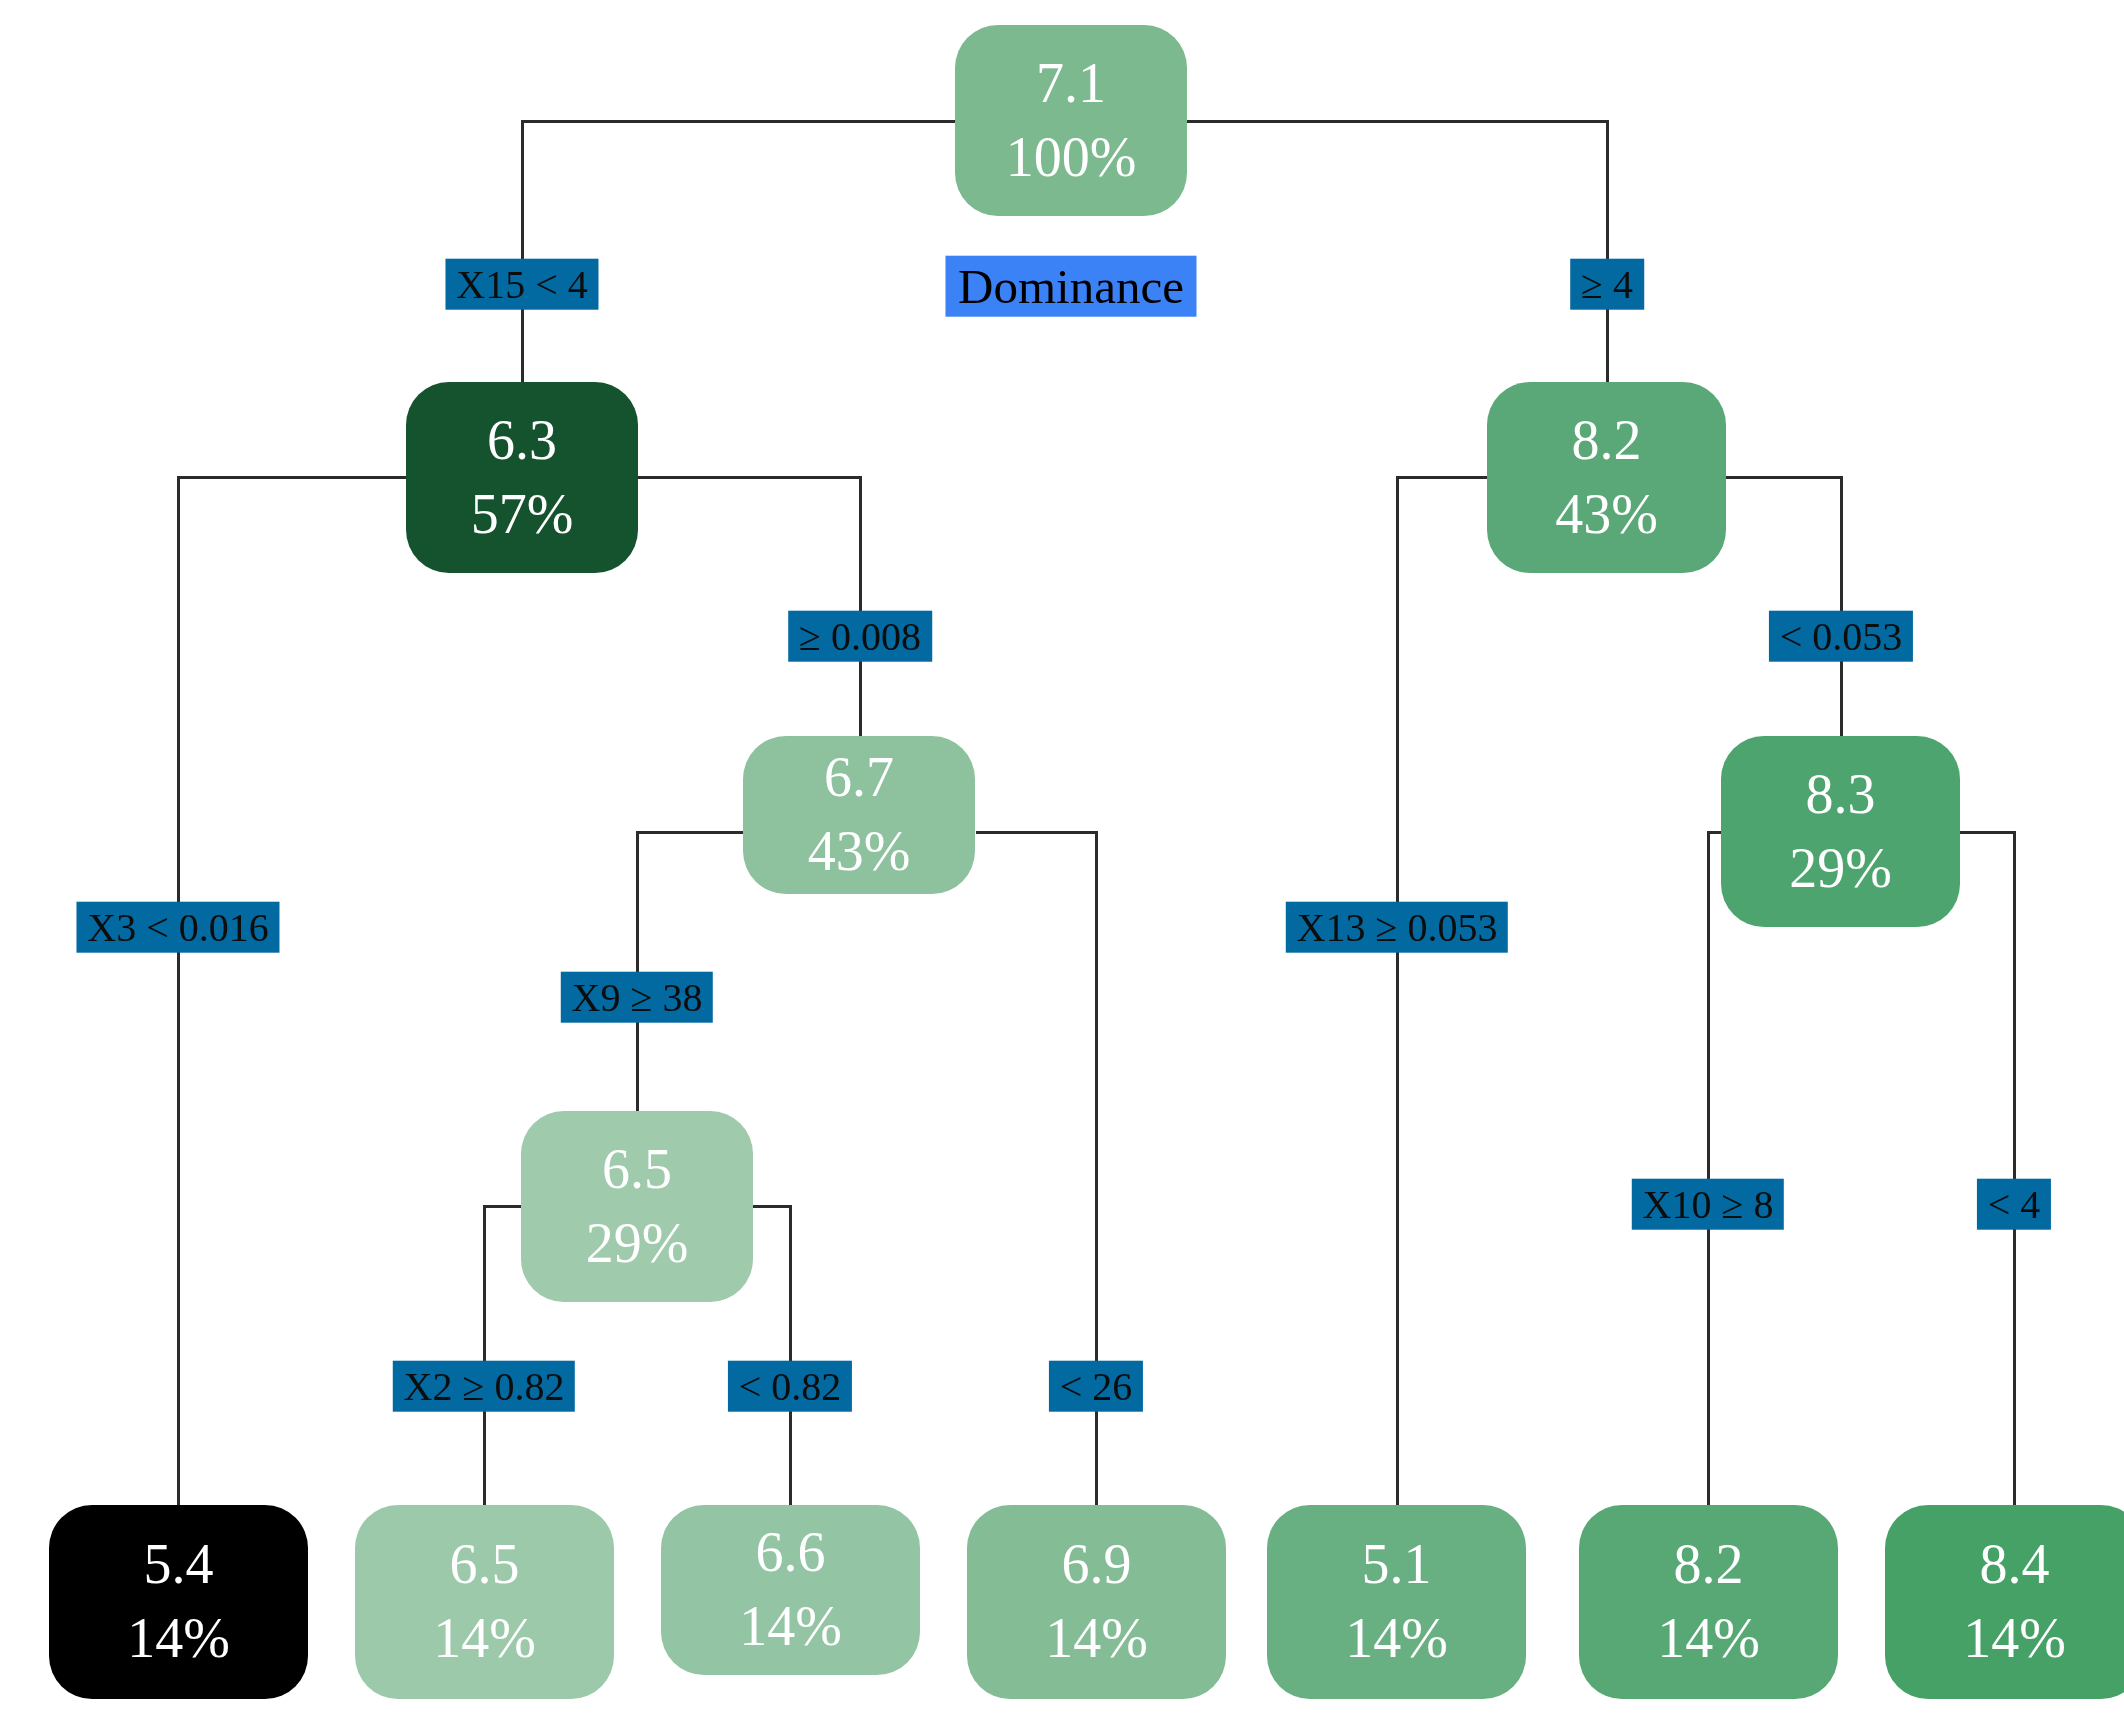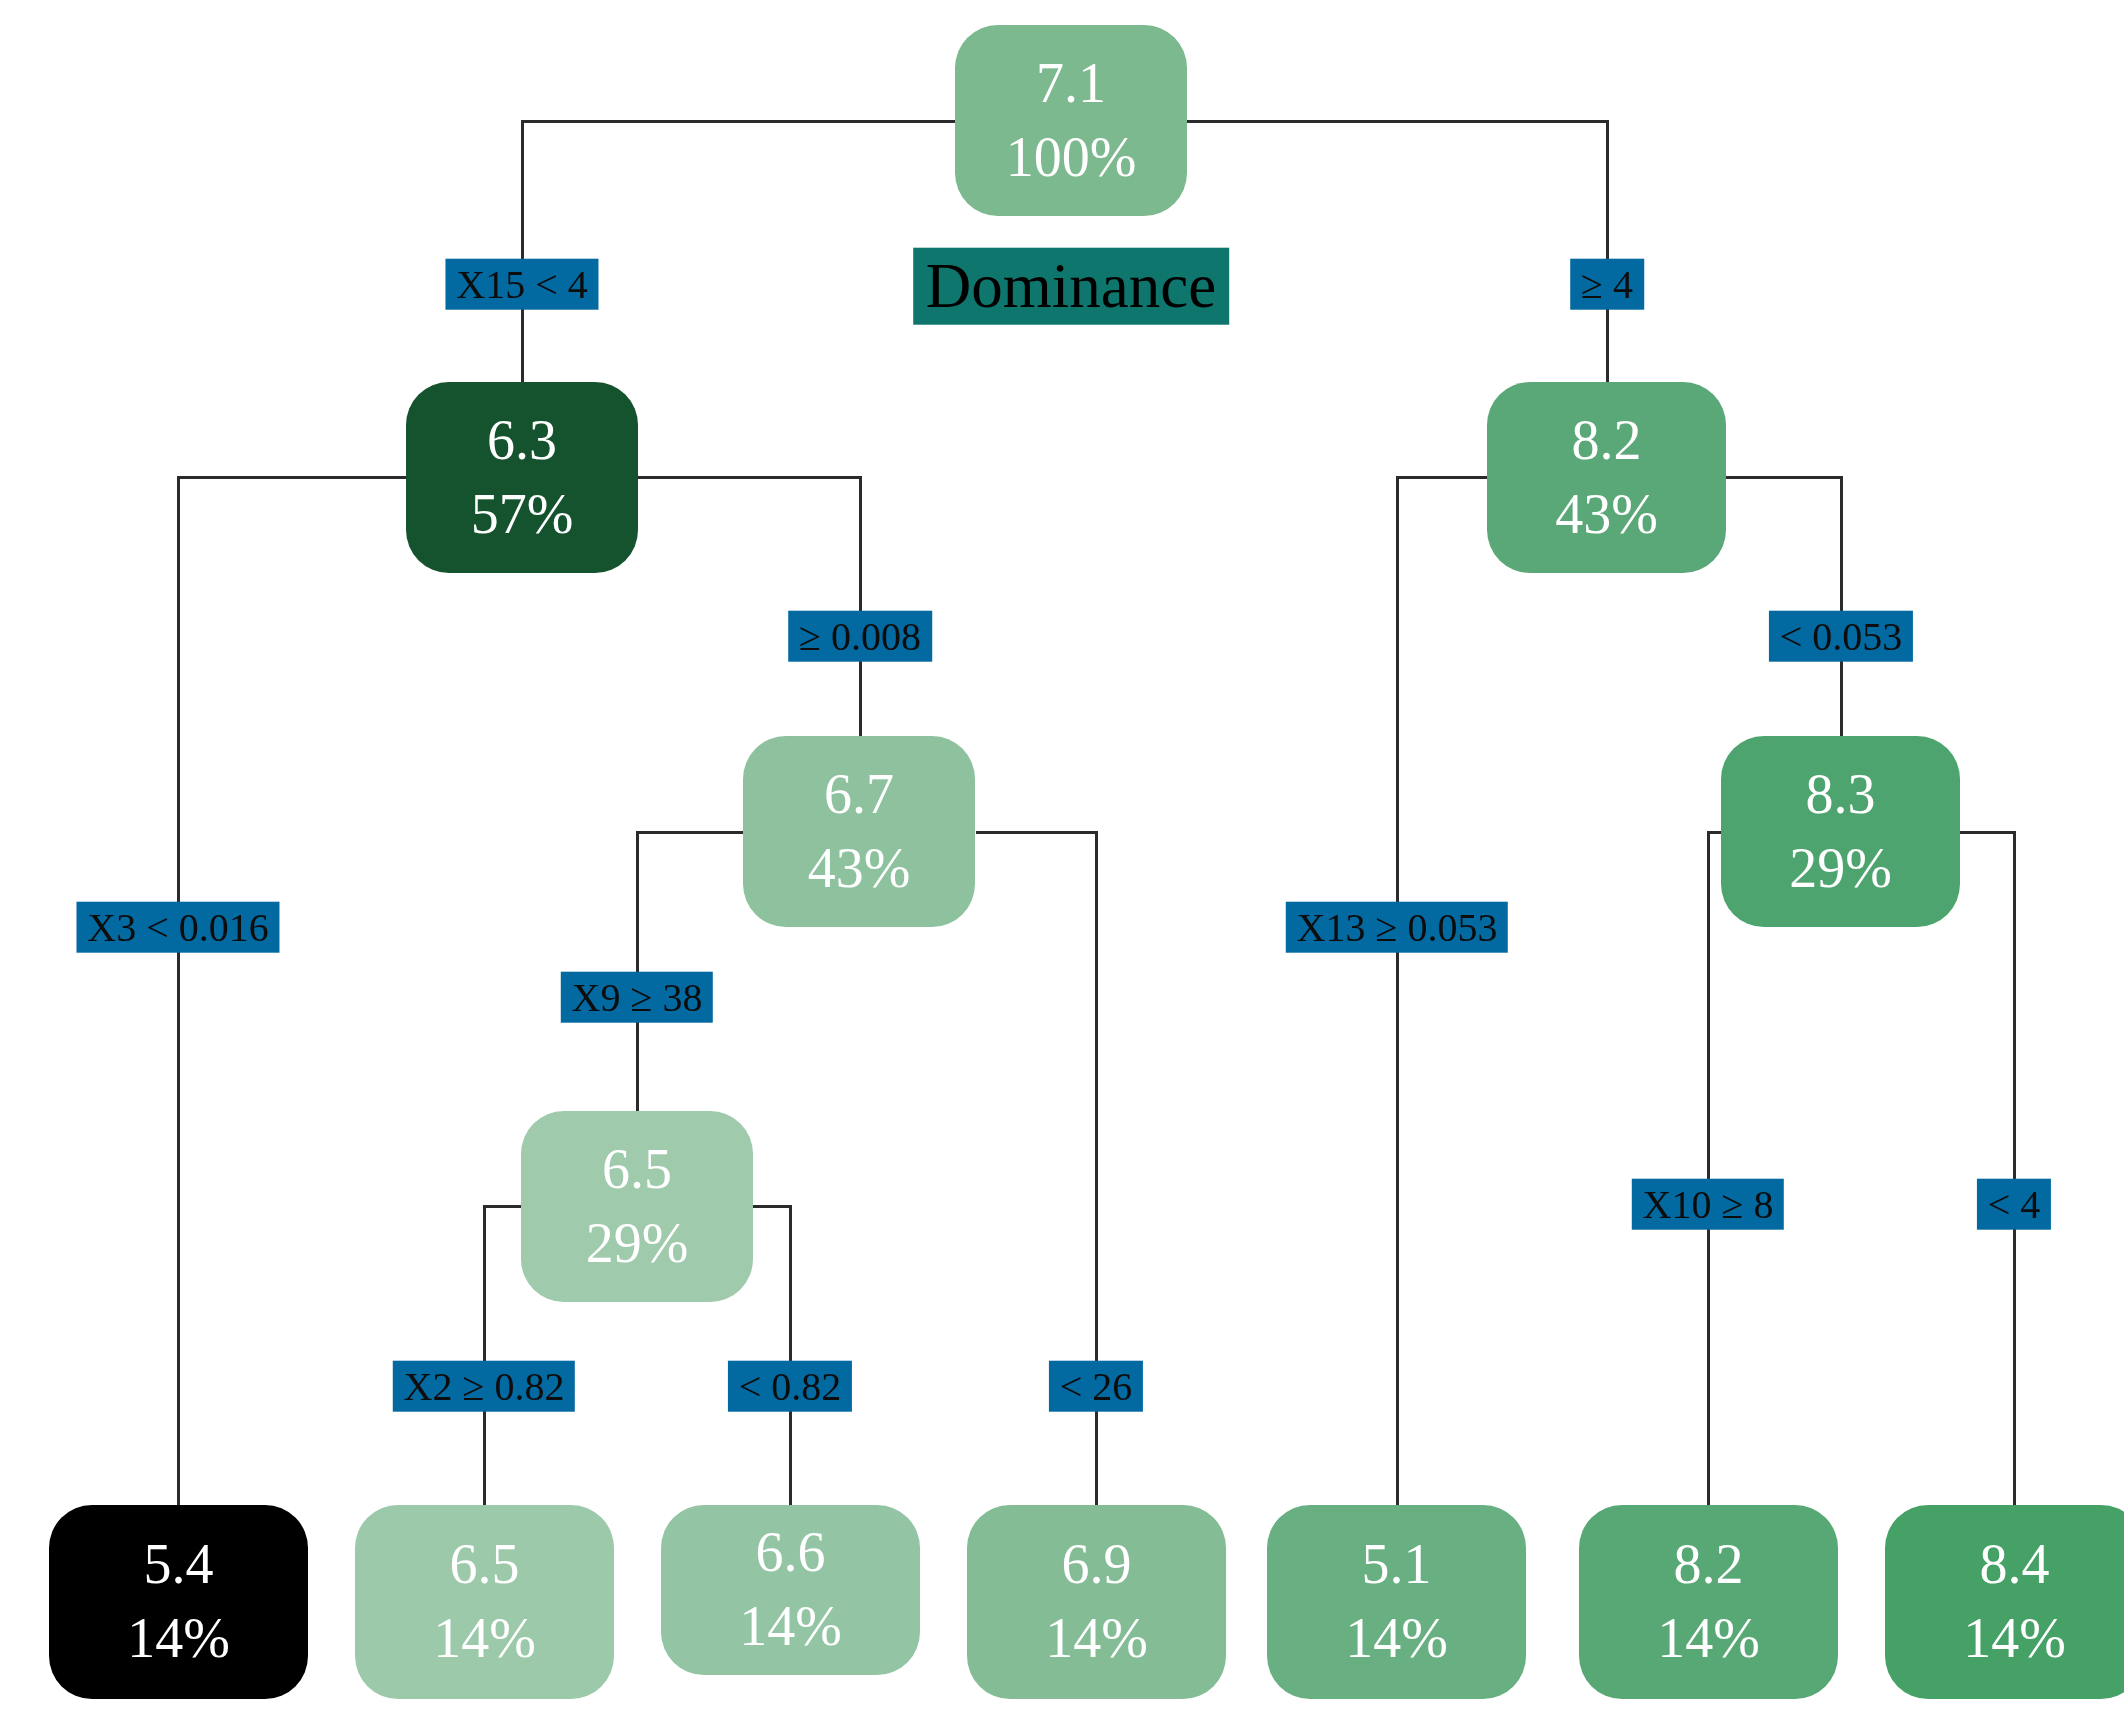--- a/index.html
+++ b/index.html
@@ -30,23 +30,23 @@
     color:#0d0d0d;
     font-size:40px;
     white-space:nowrap;
     padding:1.8px 10.8px;
     text-align:right;
   }
   .title{
     position:absolute;z-index:3;
     transform:translate(-50%,-50%);
     color:#000000;
-    font-size:63px;
+    font-size:49px;
     white-space:nowrap;
-    background:#0f766e;
+    background:#3b82f6;
     padding:1.8px 12.6px;
   }
 </style>
 </head>
 <body>
 
 <div id="canvas">
 
   <div class="edge hline" style="left:522px;top:120px;width:433px;"></div>
   <div class="edge vline" style="left:521px;top:120px;height:262px;"></div>
@@ -98,21 +98,21 @@
     <span class="pct">100%</span>
   </div>
   <div class="node" style="left: 406px; top: 382px; width: 232px; height: 191px; background: #14532d;">
     <span class="val">6.3</span>
     <span class="pct">57%</span>
   </div>
   <div class="node" style="left: 1487px; top: 382px; width: 239px; height: 191px; background: rgb(90, 168, 119);">
     <span class="val">8.2</span>
     <span class="pct">43%</span>
   </div>
-  <div class="node" style="left: 743px; top: 736px; width: 232px; height: 191px; background: rgb(142, 194, 159);">
+  <div class="node" style="left: 743px; top: 736px; width: 232px; height: 158px; background: rgb(142, 194, 159);">
     <span class="val">6.7</span>
     <span class="pct">43%</span>
   </div>
   <div class="node" style="left: 1721px; top: 736px; width: 239px; height: 191px; background: rgb(78, 164, 110);">
     <span class="val">8.3</span>
     <span class="pct">29%</span>
   </div>
   <div class="node" style="left: 521px; top: 1111px; width: 232px; height: 191px; background: rgb(159, 202, 172);">
     <span class="val">6.5</span>
     <span class="pct">29%</span>

